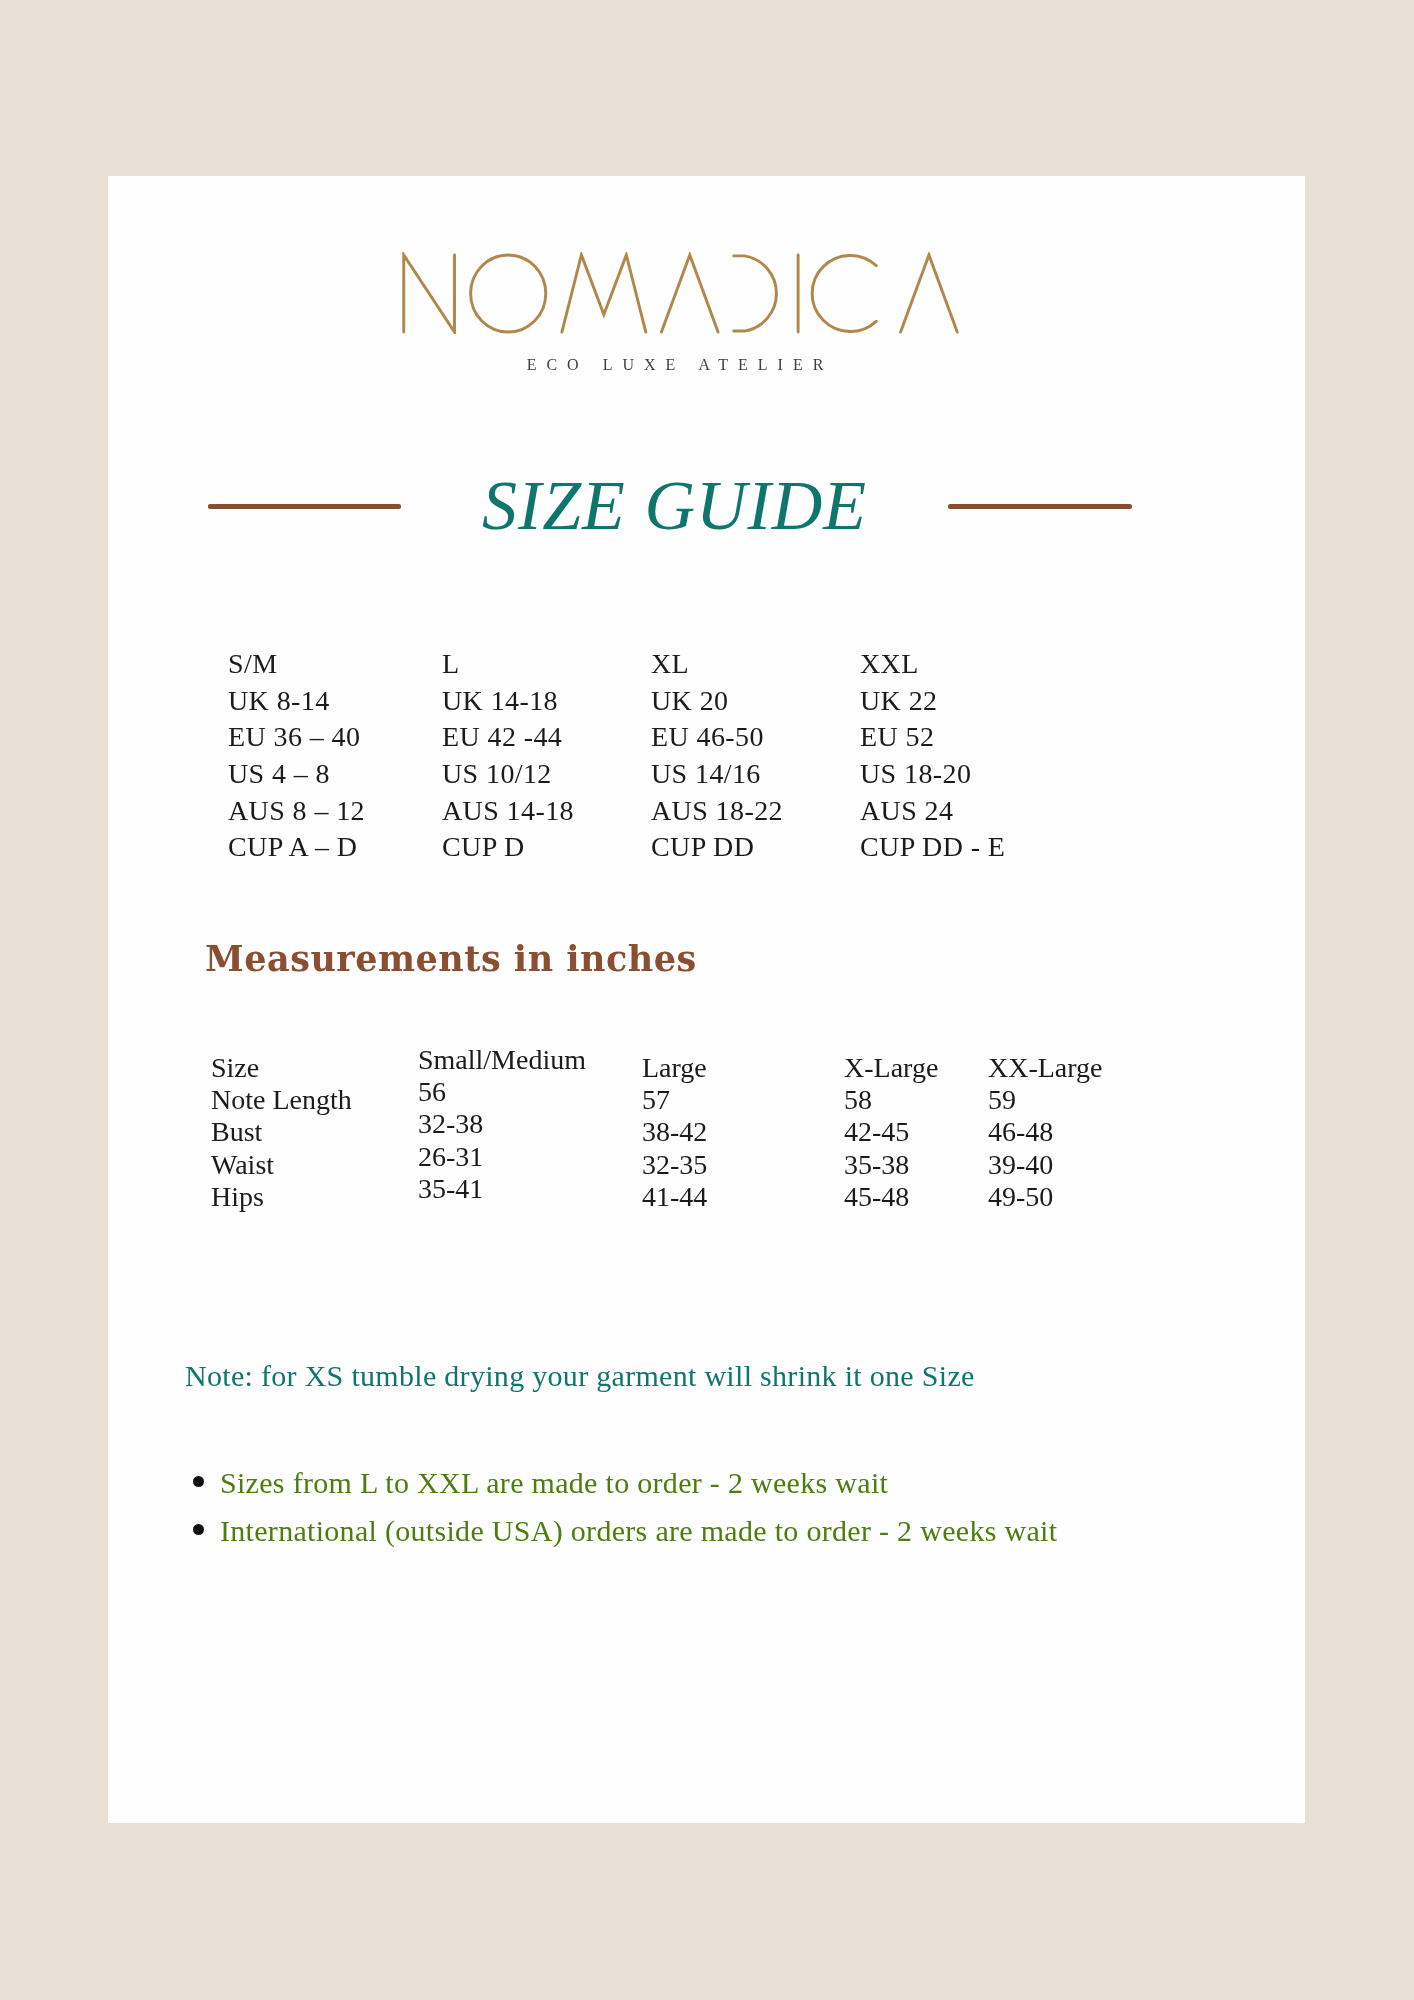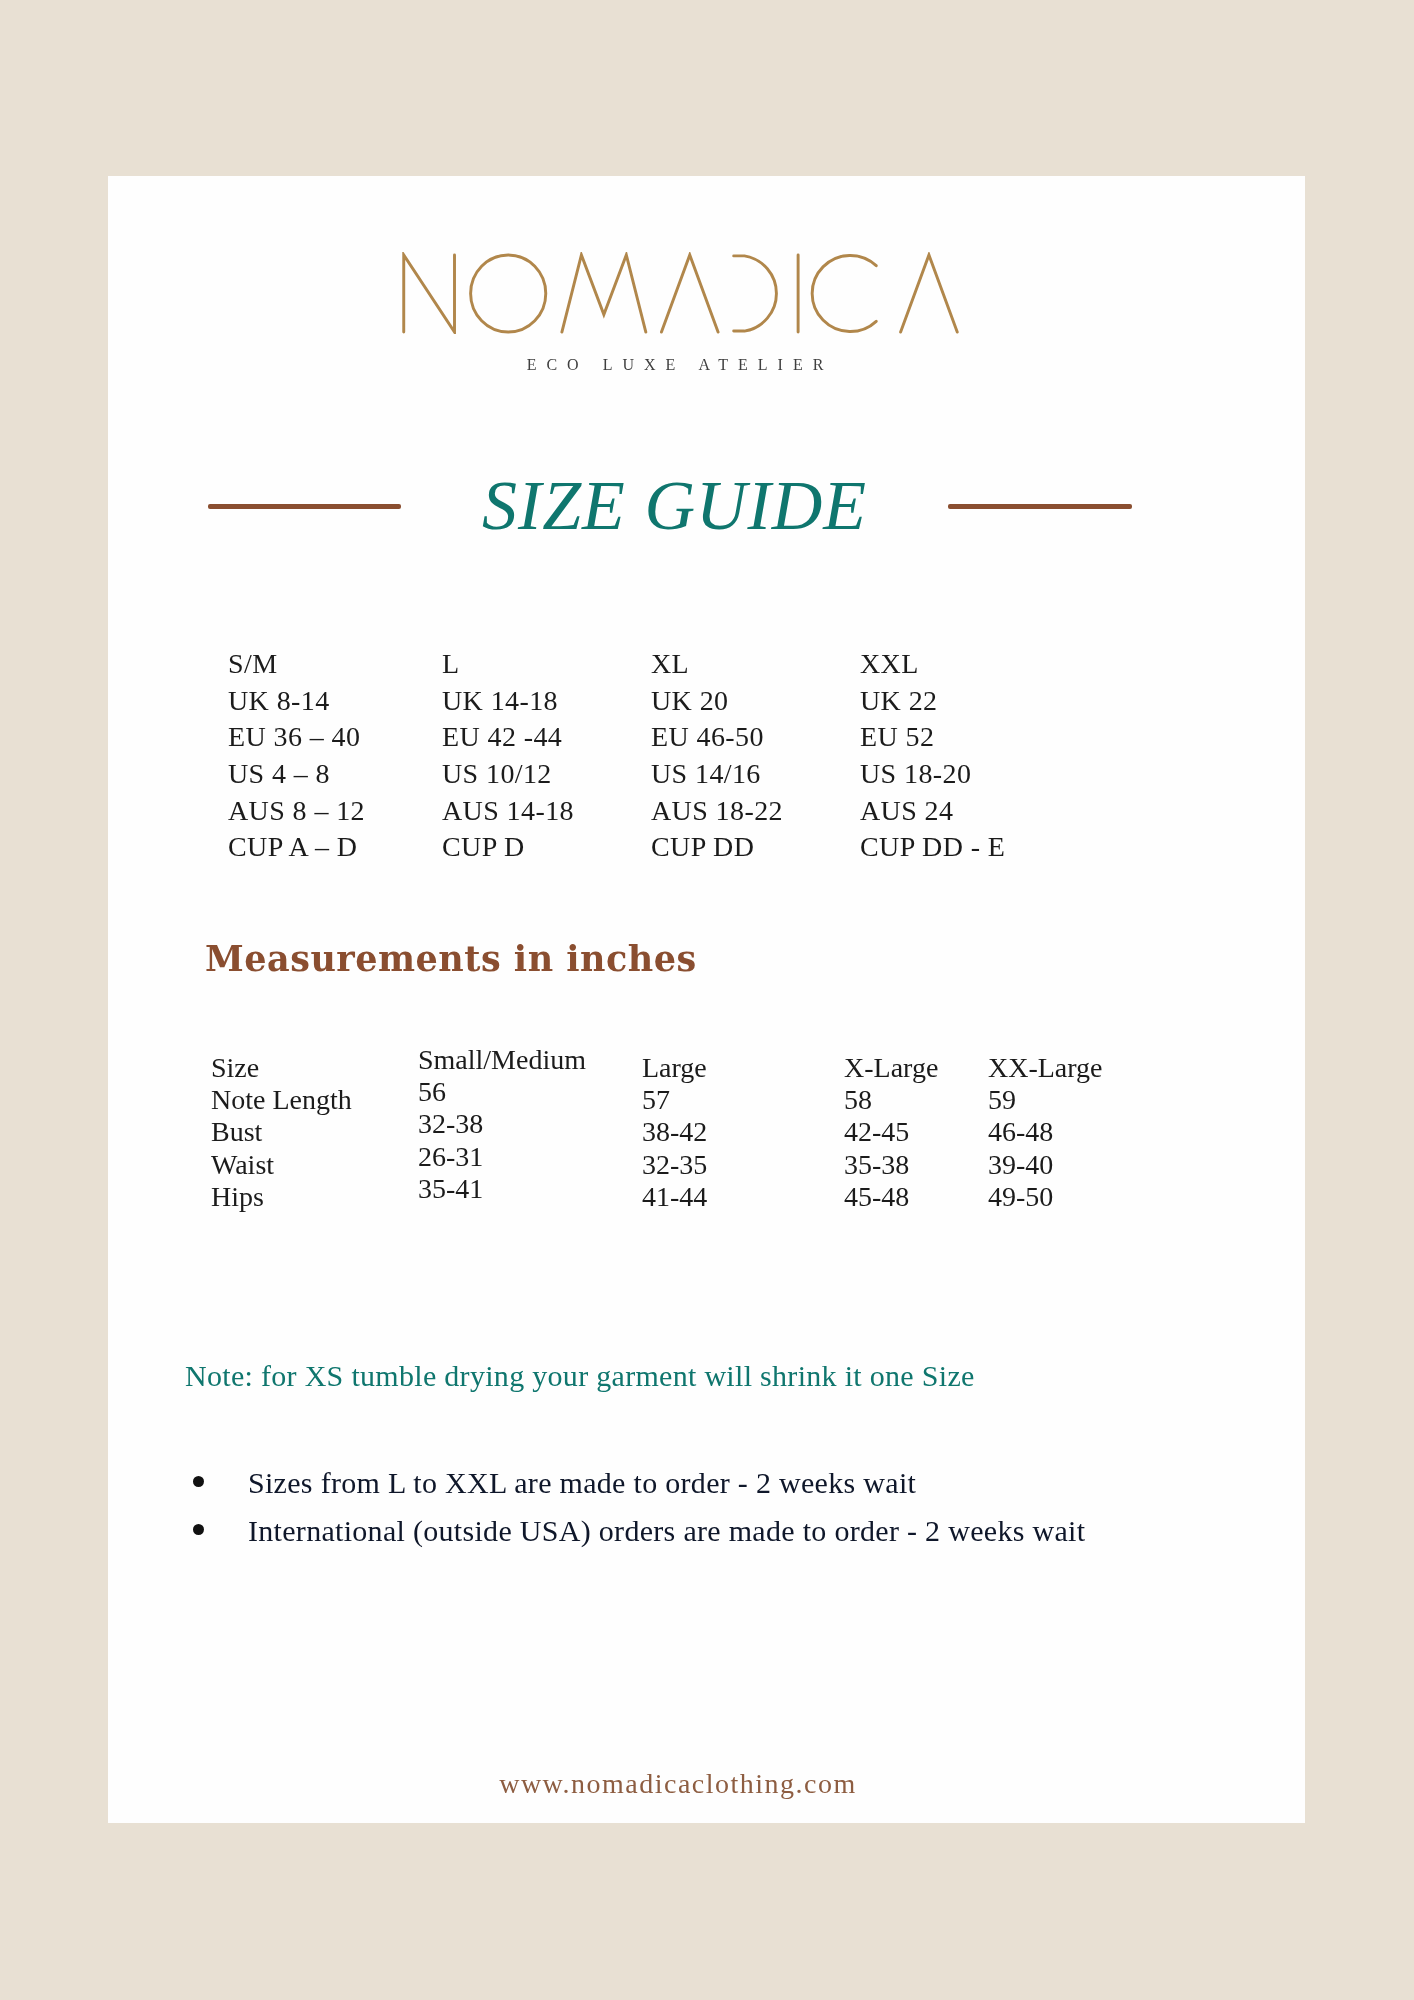--- a/index.html
+++ b/index.html
@@ -122,23 +122,22 @@
   .bullet-dot {
     flex: 0 0 auto;
     width: 11px; height: 11px;
     border-radius: 50%;
     background: #111;
     margin: 14px 16px 0 0;
   }
   .bullet-text {
     font-size: 30px;
     line-height: 41px;
-    color: #0f172a;
+    color: #4d7c0f;
     letter-spacing: 0.3px;
-    margin-left: 28px;
   }
   
   .footer-url {
     position: absolute;
     left: 0; top: 1592px;
     width: 1140px;
     text-align: center;
     font-size: 28px;
     color: #8d5d41;
     letter-spacing: 1.5px;
@@ -262,15 +261,14 @@
     <div class="bullet-item">
       <span class="bullet-dot"></span>
       <span class="bullet-text">Sizes from L to XXL are made to order - 2 weeks wait</span>
     </div>
     <div class="bullet-item">
       <span class="bullet-dot"></span>
       <span class="bullet-text">International (outside USA) orders are made to order - 2 weeks wait</span>
     </div>
   </div>
 
-  <div class="footer-url">www.nomadicaclothing.com</div>
 
 </div>
 
 </body></html>

